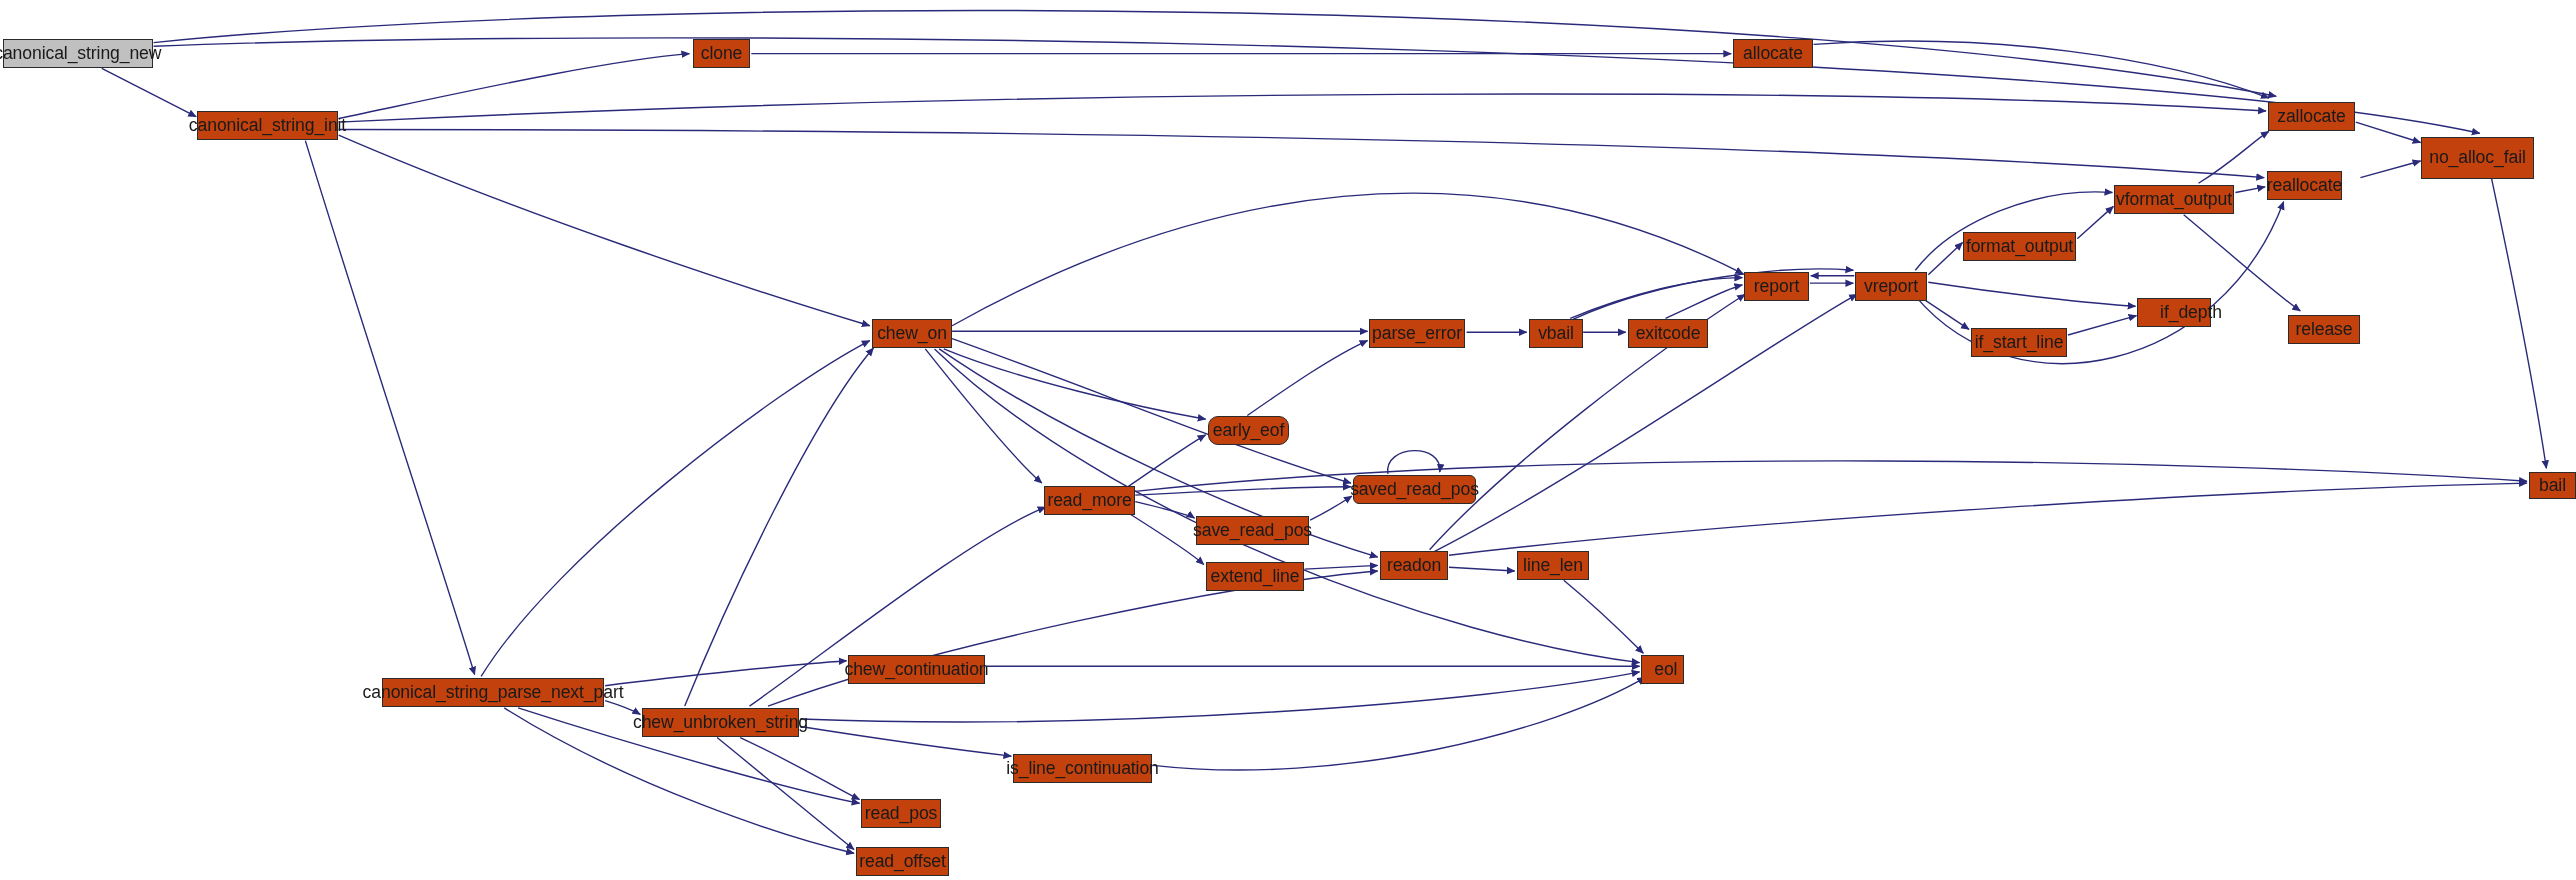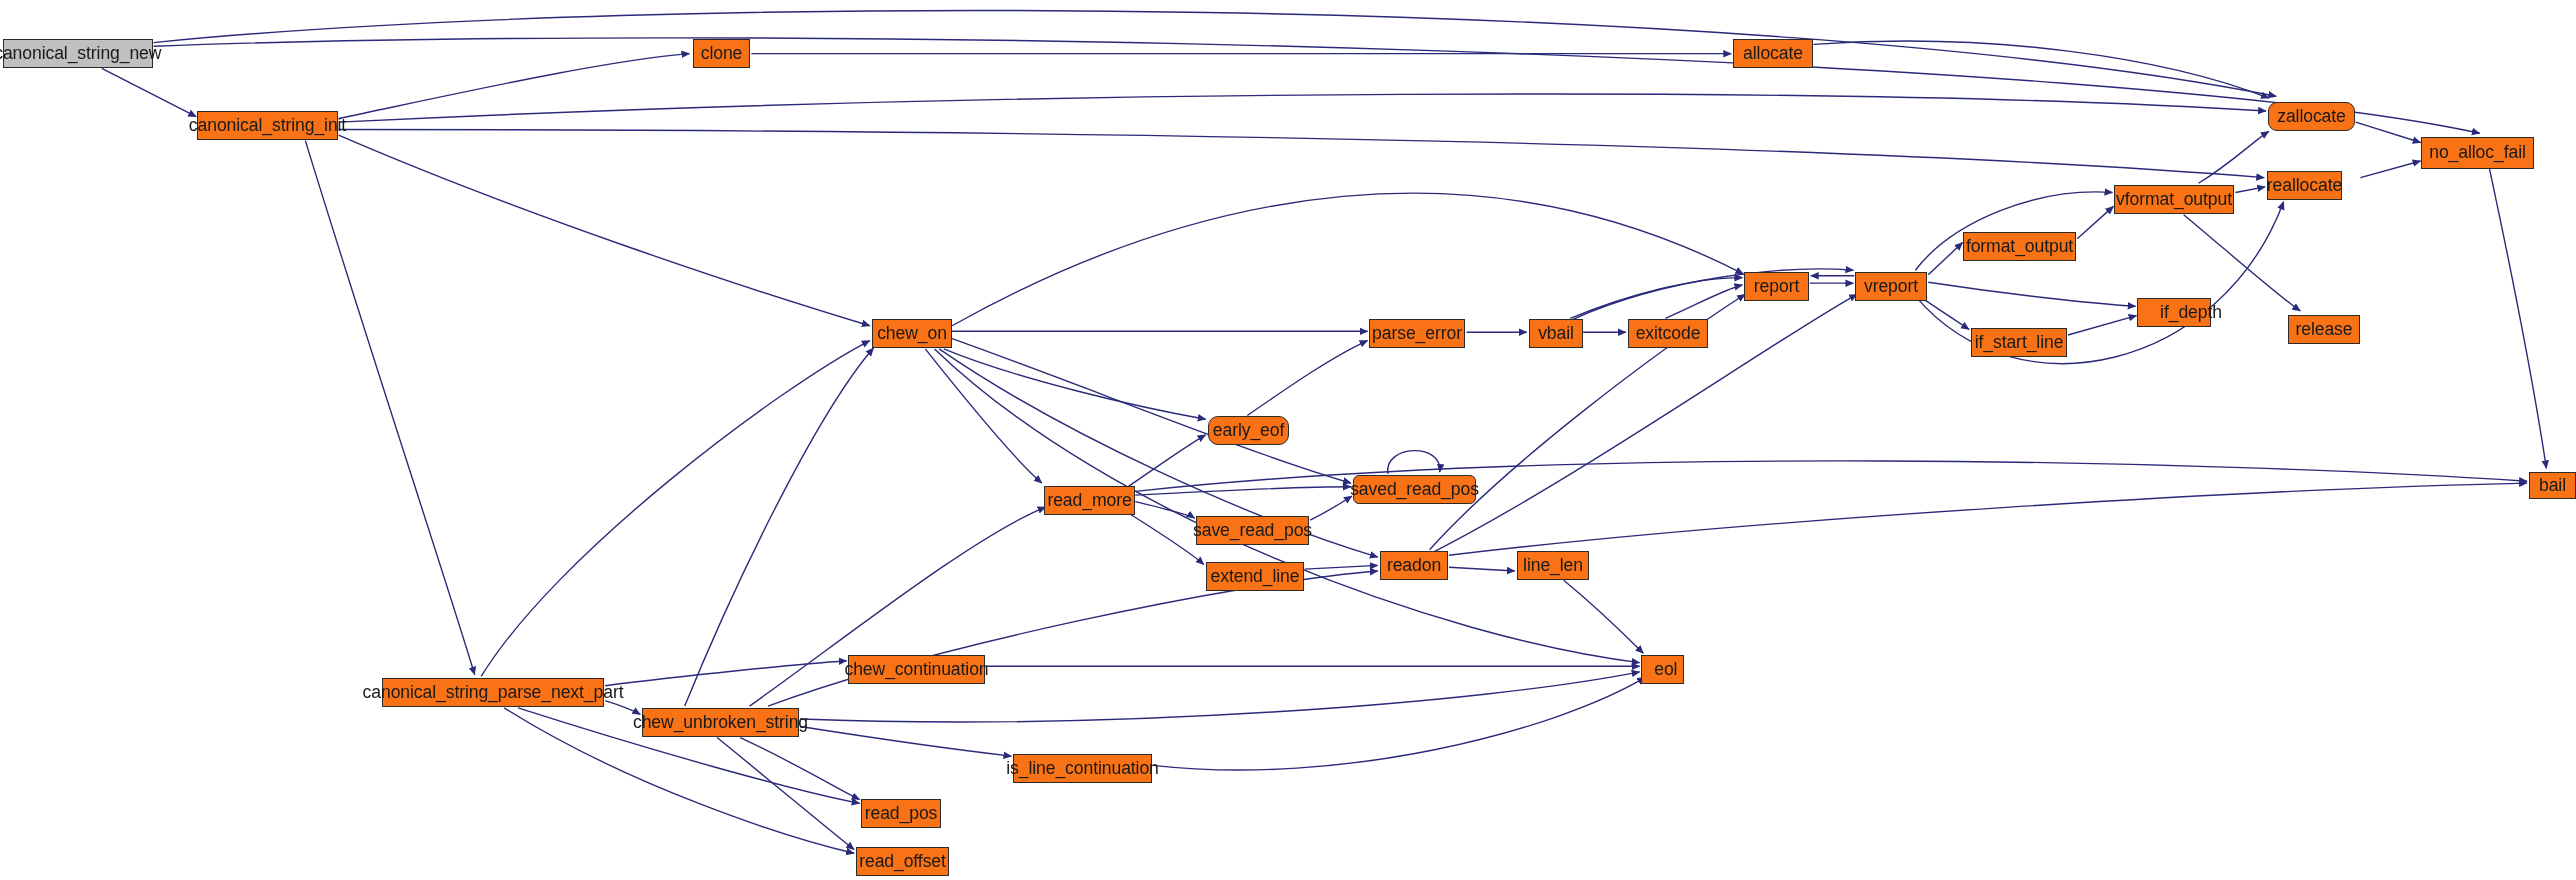--- a/index.html
+++ b/index.html
@@ -19,21 +19,21 @@
     position: absolute;
     left: 0; top: 0;
     width: 2576px;
     height: 881px;
     pointer-events: none;
   }
   .gnode {
     position: absolute;
     box-sizing: border-box;
     border: 1.5px solid #2b2b2b;
-    background: #f97316;
+    background: #c2410c;
     color: #1a1a1a;
     font-size: 17.6px;
     line-height: 1;
     display: flex;
     align-items: center;
     justify-content: center;
     white-space: nowrap;
     letter-spacing: -0.1px;
     z-index: 5;
   }
@@ -126,24 +126,24 @@
   <div id="nodes-group">
       <div class="gnode root" style="left: 2.8px; top: 39px; width: 150px; height: 29px; background: rgb(192, 192, 192);">
         <span class="gnode-label">canonical_string_new</span>
       </div>
       <div class="gnode" style="left: 693px; top: 39px; width: 57px; height: 29px;">
         <span class="gnode-label">clone</span>
       </div>
       <div class="gnode" style="left: 1733px; top: 39px; width: 80px; height: 29px;">
         <span class="gnode-label">allocate</span>
       </div>
-      <div class="gnode" style="left: 2268px; top: 102px; width: 87px; height: 29px; border-radius: 9px;">
+      <div class="gnode" style="left: 2268px; top: 102px; width: 87px; height: 29px;">
         <span class="gnode-label">zallocate</span>
       </div>
-      <div class="gnode" style="left: 2421px; top: 137px; width: 113px; height: 32px;">
+      <div class="gnode" style="left: 2421px; top: 137px; width: 113px; height: 42px;">
         <span class="gnode-label">no_alloc_fail</span>
       </div>
       <div class="gnode" style="left: 197px; top: 111px; width: 141px; height: 29px;">
         <span class="gnode-label">canonical_string_init</span>
       </div>
       <div class="gnode" style="left: 2267px; top: 171px; width: 75px; height: 29px;">
         <span class="gnode-label">reallocate</span>
       </div>
       <div class="gnode" style="left: 2114px; top: 185px; width: 120px; height: 29px;">
         <span class="gnode-label">vformat_output</span>

